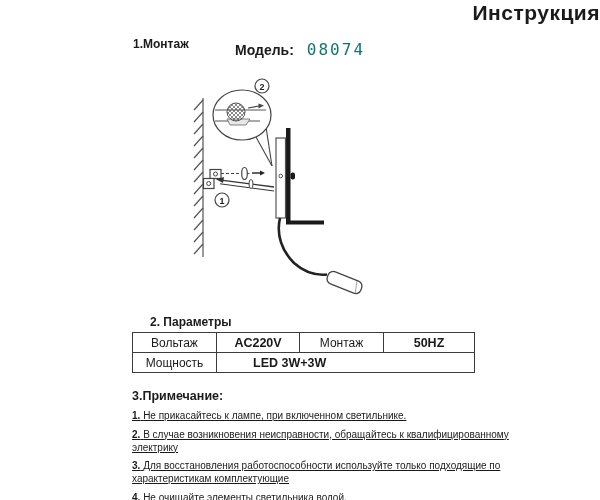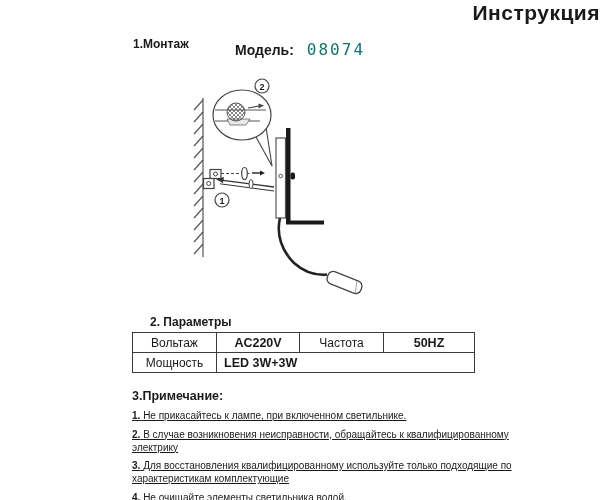--- a/index.html
+++ b/index.html
@@ -27,21 +27,21 @@
   .h-notes   { left:132px; top:389px; font-size:12.5px; }
 
   .diagram { position:absolute; left:170px; top:55px; }
 
   .params-table { position:absolute; left:132px; top:332px; border-collapse:collapse; }
   .params-table td {
     border:1.6px solid #3c3c3c; height:19px; padding:0;
     font-size:12px; text-align:center; vertical-align:middle;
   }
   .params-table td.val { font-weight:bold; font-size:12.5px; }
-  .params-table td.power-val { text-align:left; padding-left:7px; }
+  .params-table td.power-val { text-align:left; padding-left:36px; }
   .c1 { width:83px; } .c2 { width:82px; } .c3 { width:83px; } .c4 { width:90px; }
 
   .notes { position:absolute; left:132px; top:409px; width:460px; font-size:10px; }
   .note { margin-bottom:5.5px; line-height:13px;text-decoration:underline; }
   .note-num { font-weight:bold; }
   .note-line2 { display:block; line-height:13px; }
 </style>
 </head>
 <body>
 
@@ -143,21 +143,21 @@
     </g>
   </svg>
 
   <div class="sec-heading h-params">2. Параметры</div>
 
   <table class="params-table">
     <tbody>
         <tr>
       <td class="c1">Вольтаж</td>
       <td class="c2 val">AC220V</td>
-      <td class="c3">Частота</td>
+      <td class="c3">Монтаж</td>
       <td class="c4 val">50HZ</td>
     </tr>
     <tr>
       <td class="c1">Мощность</td>
       <td class="val power-val" colspan="3">LED 3W+3W</td>
     </tr>
   </tbody>
     </table>
 
   <div class="sec-heading h-notes">3.Примечание:</div>
@@ -168,21 +168,21 @@
       <span>Не прикасайтесь к лампе, при включенном светильнике.</span>
       <span class="note-line2"></span>
     </div>
     <div class="note">
       <span class="note-num">2.</span>
       <span>В случае возникновения неисправности, обращайтесь к квалифицированному</span>
       <span class="note-line2">электрику</span>
     </div>
     <div class="note">
       <span class="note-num">3.</span>
-      <span>Для восстановления квалифицированному используйте только подходящие по</span>
+      <span>Для восстановления работоспособности используйте только подходящие по</span>
       <span class="note-line2">характеристикам комплектующие</span>
     </div>
     <div class="note">
       <span class="note-num">4.</span>
       <span>Не очищайте элементы светильника водой.</span>
       <span class="note-line2"></span>
     </div>
   </div>
 
 </div>

